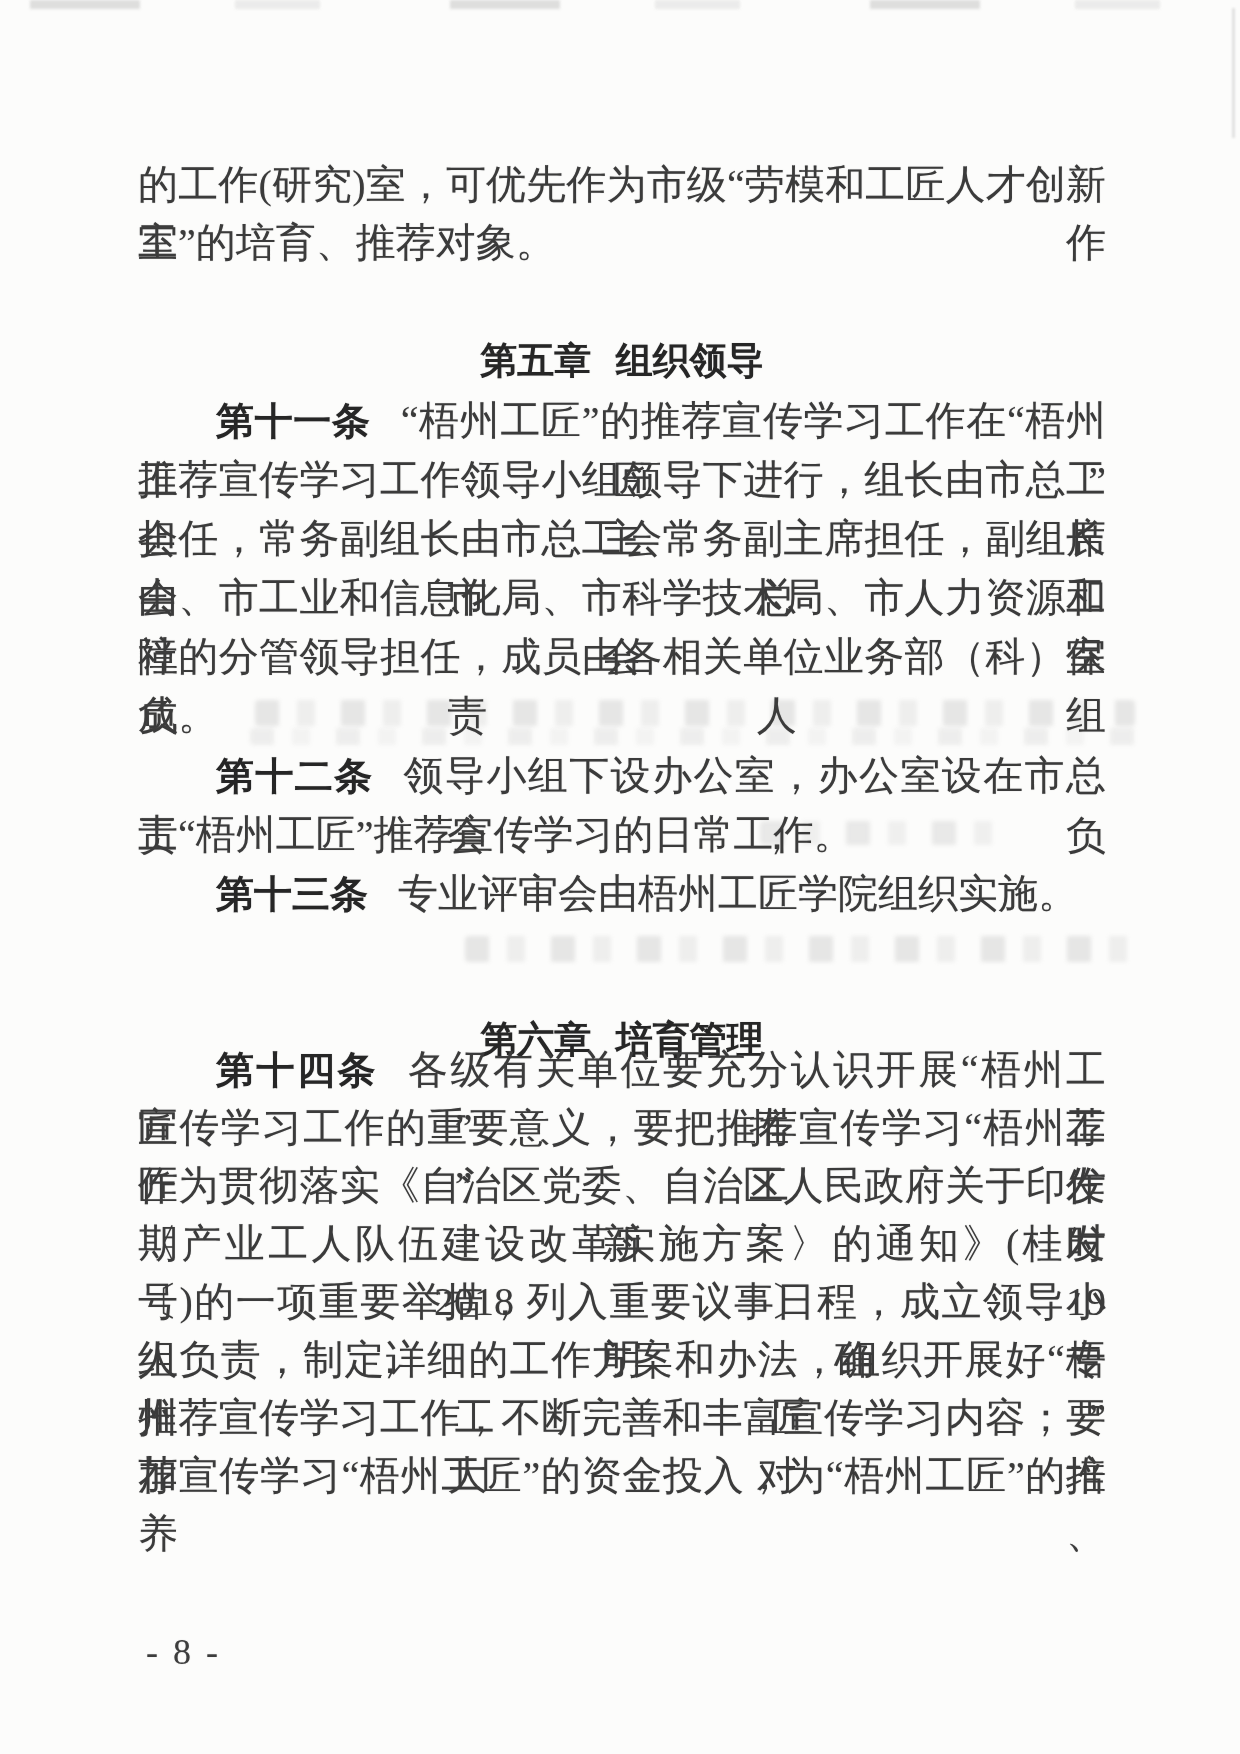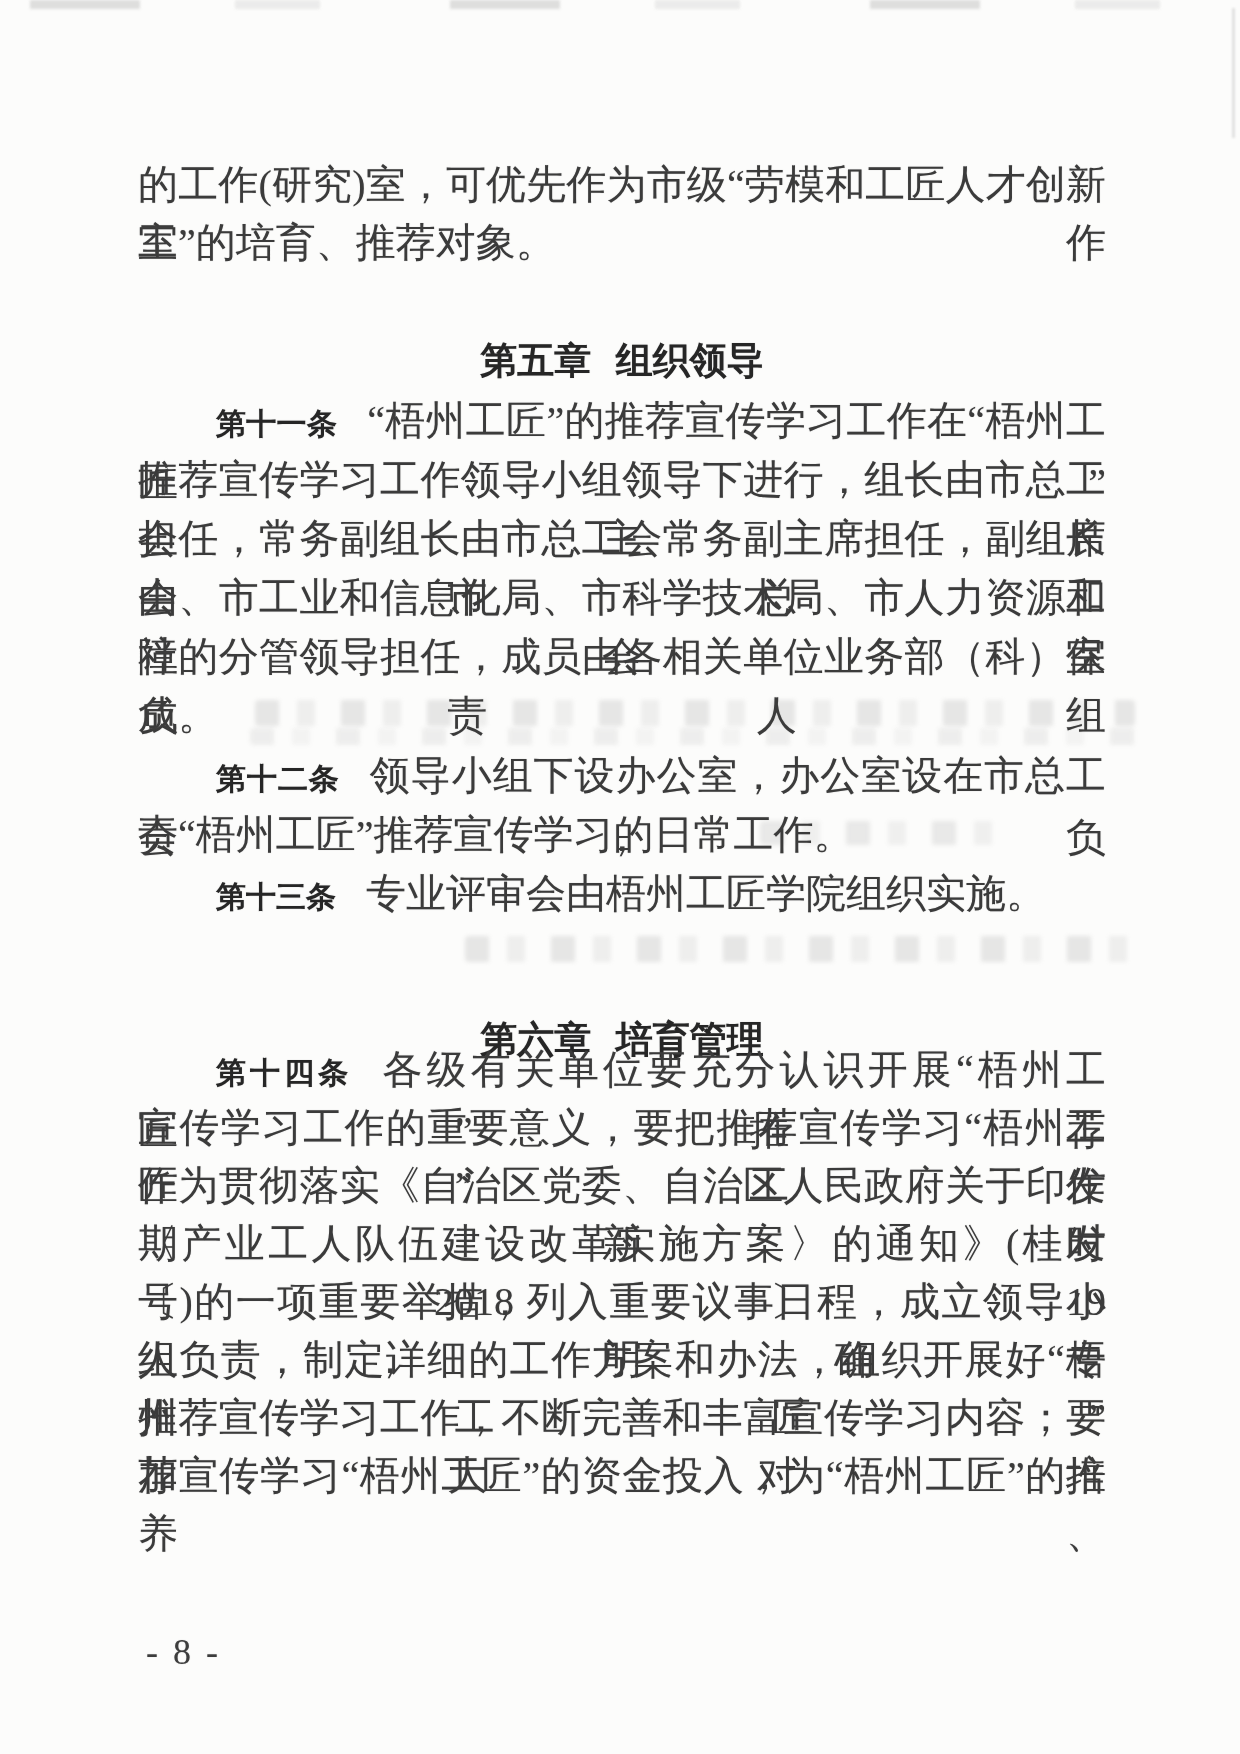--- a/index.html
+++ b/index.html
@@ -46,21 +46,21 @@
     color: #3b3b3b;
     text-shadow: 0 0 1px rgba(90,90,90,.45);
     white-space: nowrap;
   }
   .lh58 .line { line-height: 58px; height: 58px; }
   .lh59 .line { line-height: 59px; height: 59px; }
   .j { text-align: justify; text-align-last: justify; white-space: normal; }
   .indent { text-indent: 78px; }
   .term {
     font-family: "Liberation Sans", "DejaVu Sans", sans-serif;
-    font-weight: 700; font-size: 30px; color: #262626;
+    font-weight: 700; font-size: 38px; color: #262626;
     margin-right: 30px;
   }
   .chapter {
     position: absolute; left: 138px; width: 968px; margin: 0;
     text-align: center;
     font-family: "Liberation Sans", "DejaVu Sans", sans-serif;
     font-weight: 700; font-size: 37px; line-height: 46px;
     color: #262626; word-spacing: 14px;
     text-shadow: 0 0 1px rgba(80,80,80,.4);
   }

